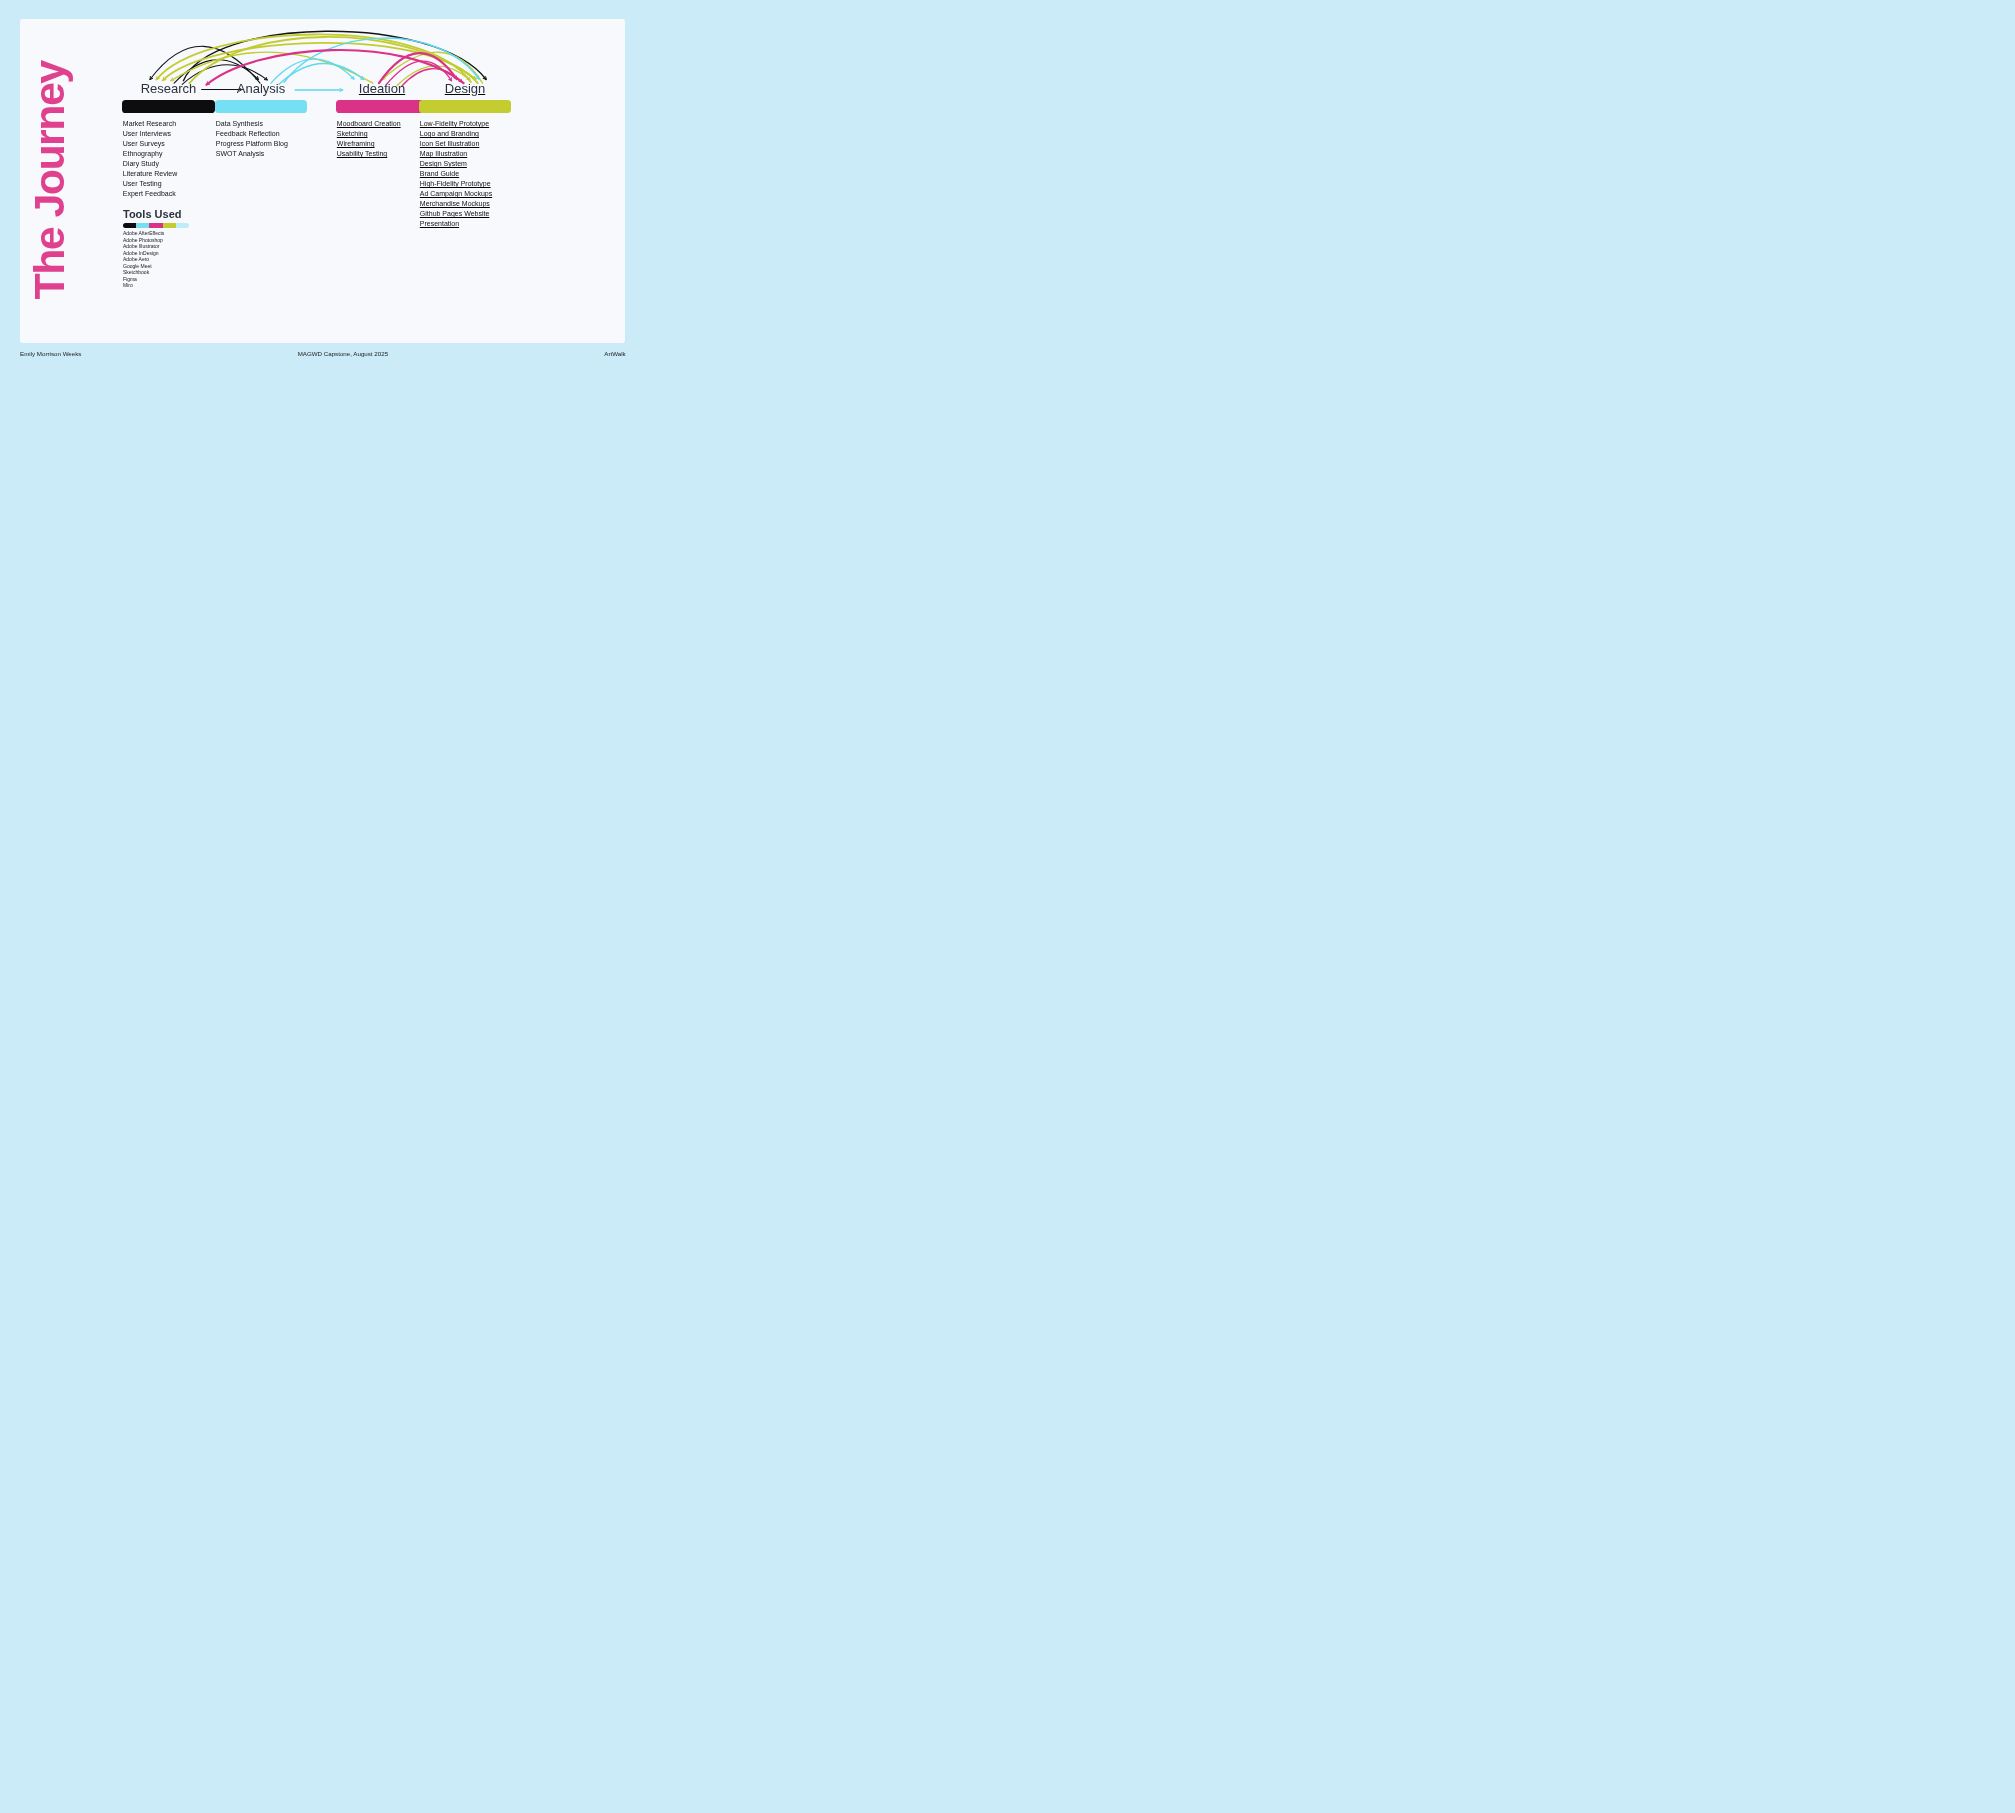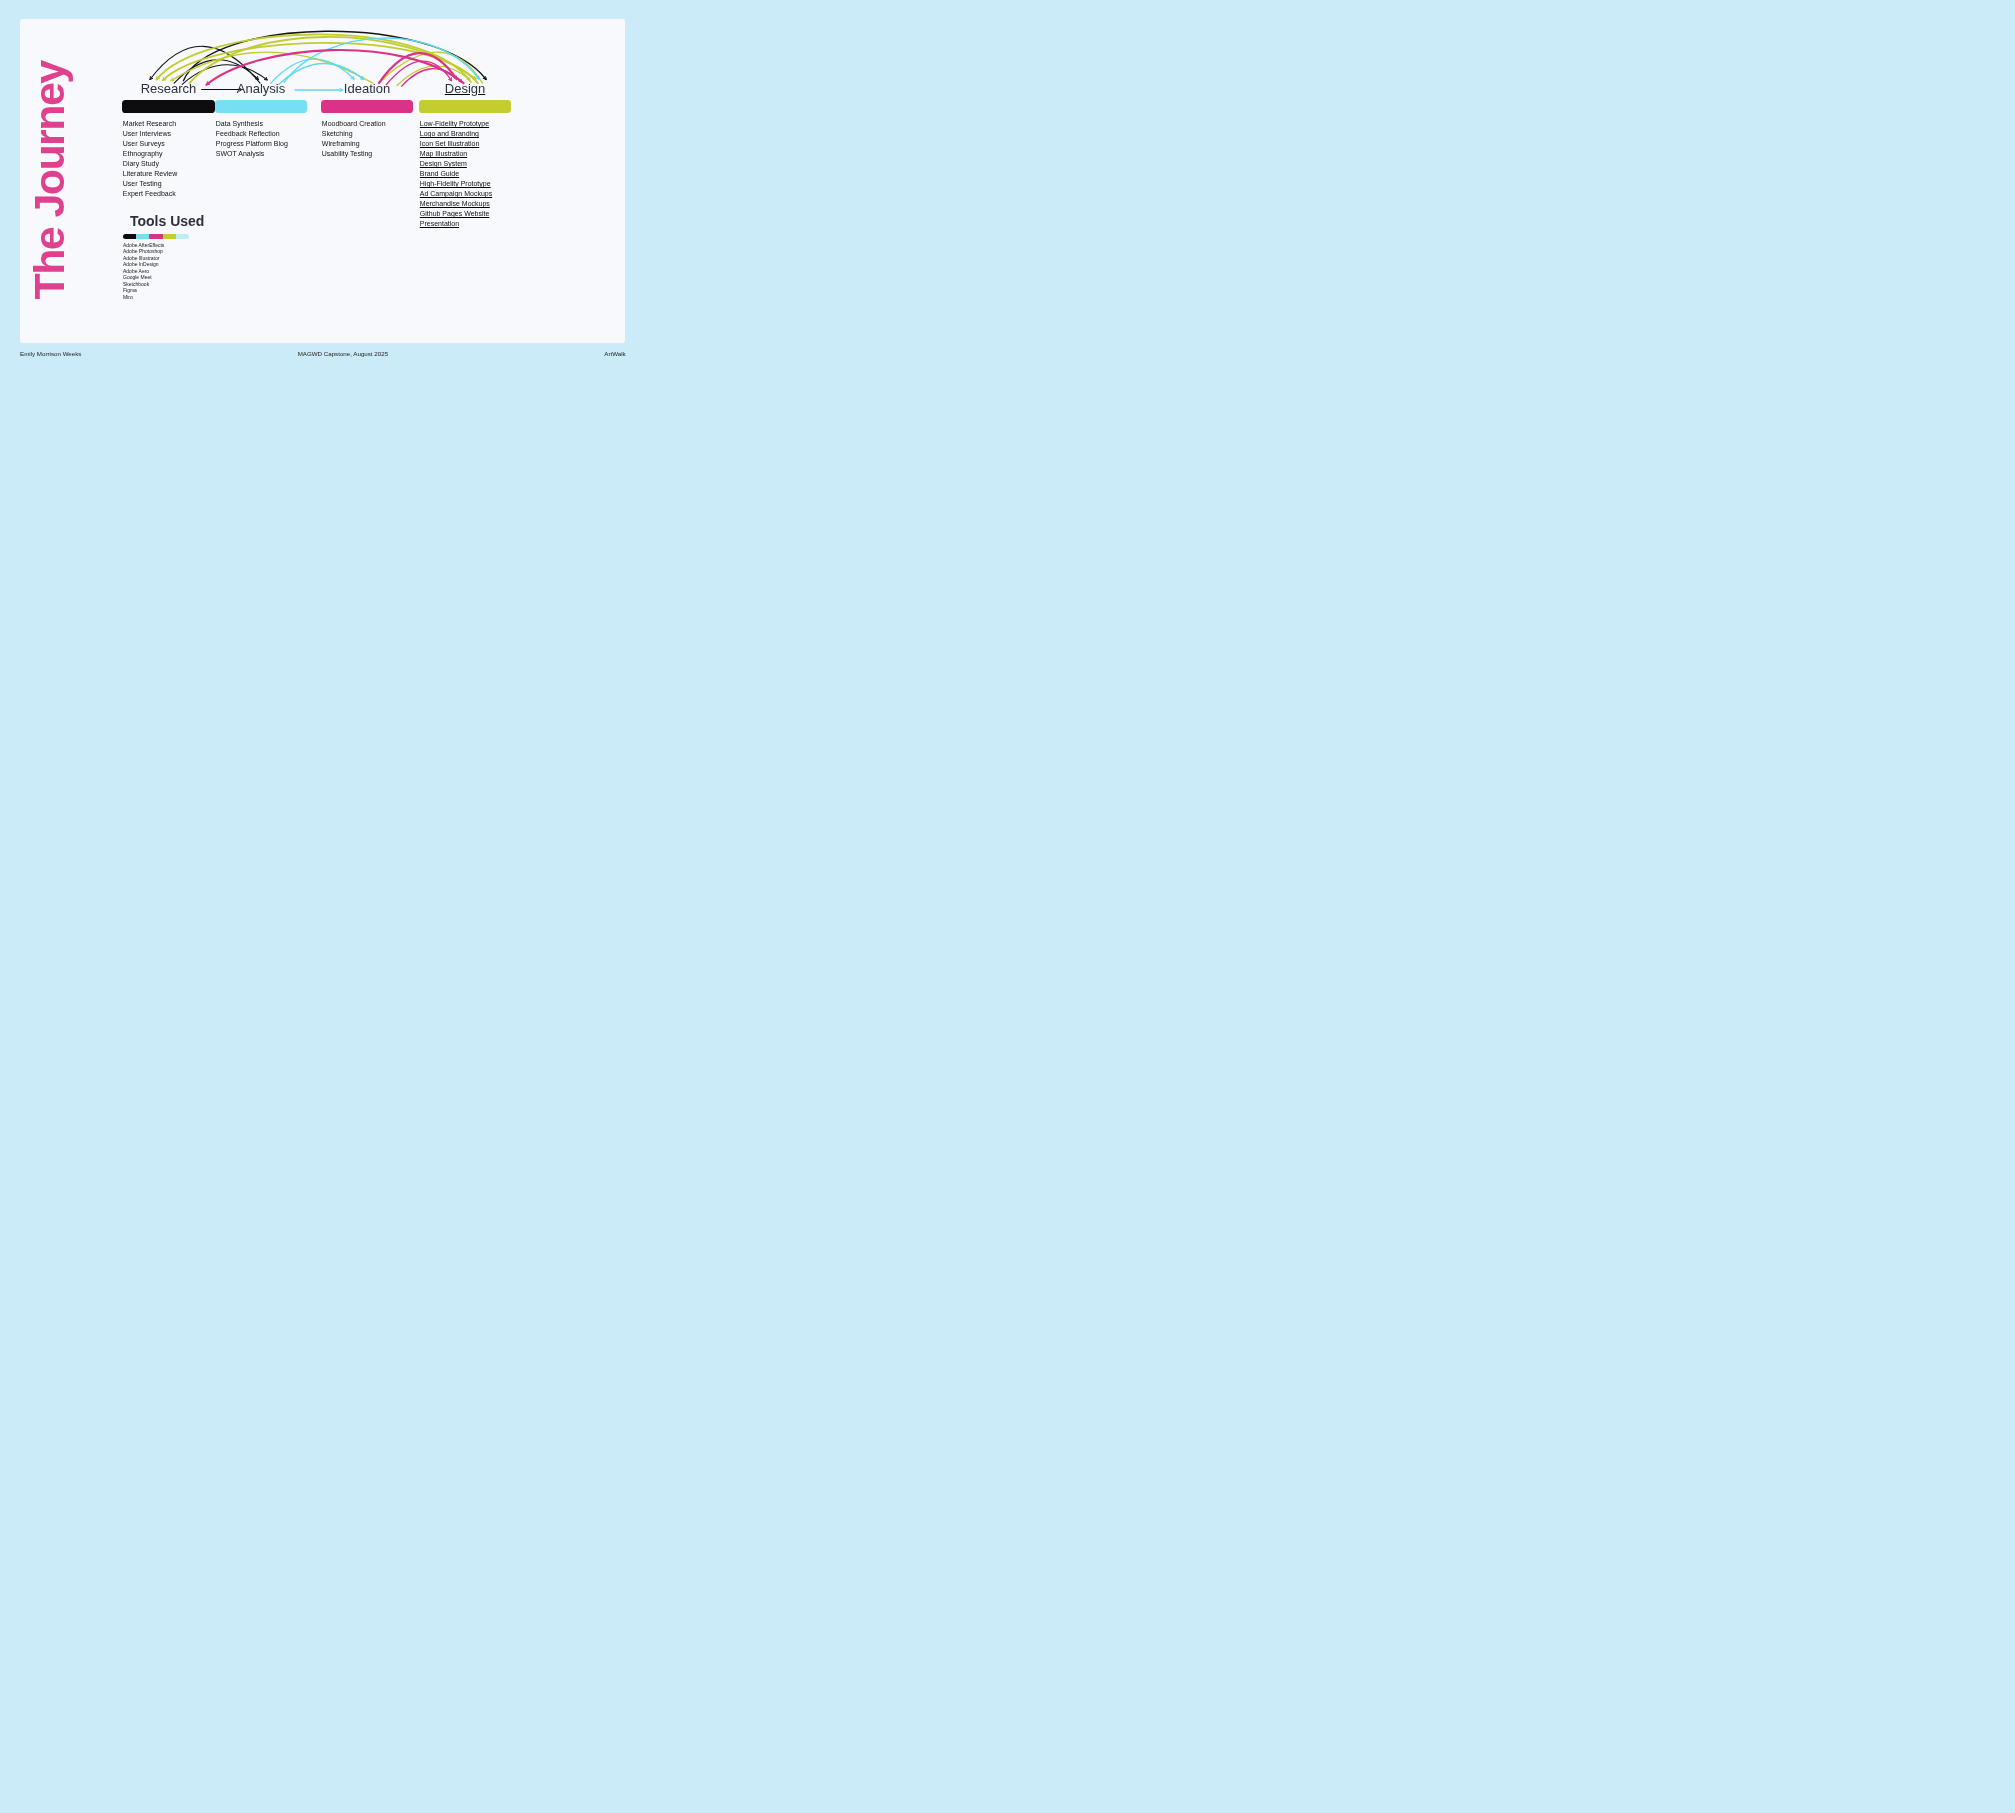--- a/index.html
+++ b/index.html
@@ -23,29 +23,29 @@
   .arc{fill:none;stroke-linecap:round;}
   .cB{stroke:var(--arc-black);} .cC{stroke:var(--arc-cyan);}
   .cP{stroke:var(--arc-pink);}  .cY{stroke:var(--arc-yellow);}
   .w2{stroke-width:2.6;} .w3{stroke-width:3.4;} .w4{stroke-width:4.6;} .w5{stroke-width:5.4;}
   .head{fill:none;stroke-width:2.4;stroke-linecap:round;stroke-linejoin:round;}
   .hB{stroke:var(--arc-black);} .hC{stroke:var(--arc-cyan);}
   .hP{stroke:var(--arc-pink);}  .hY{stroke:var(--arc-yellow);}
   
   .phase{position:absolute;top:80px;z-index:4;}
   .phase-0{left:122px;width:93px;} .phase-1{left:215px;width:92px;}
-  .phase-2{left:321px;width:92px;} .phase-3{left:419px;width:92px;text-decoration:underline;}
+  .phase-2{left:336px;width:92px;text-decoration:underline;} .phase-3{left:419px;width:92px;text-decoration:underline;}
   .phase-name{margin:0;height:17.7px;line-height:17.7px;text-align:center;
               font-size:13px;font-weight:400;color:var(--heading);}
   .phase-bar{height:13.7px;border-radius:3.6px;margin-top:2px;}
   .task-list{list-style:none;margin:6px 0 0 0;padding:0 0 0 0.8px;}
   .task-list li{font-size:7px;line-height:10px;color:var(--body-text);white-space:nowrap;}
   
   .tools{position:absolute;left:123px;top:208px;width:121px;z-index:4;}
-  .tools h3{margin:7px;font-size:14px;line-height:12px;font-weight:700;color:var(--heading);}
+  .tools h3{margin:0;font-size:11px;line-height:12px;font-weight:700;color:var(--heading);}
   .palette{display:flex;width:66px;height:5.2px;border-radius:2.8px;overflow:hidden;margin-top:2.8px;}
   .palette div{flex:1;height:100%;}
   .tool-list{list-style:none;margin:2.4px 0 0 0;padding:0;}
   .tool-list li{font-size:5px;line-height:6.5px;color:#1B1B1B;white-space:nowrap;}
   
   .footer{position:absolute;left:20px;right:19.3px;top:350px;display:flex;
           justify-content:space-between;align-items:center;z-index:4;
           font-size:6.2px;color:var(--footer-text);}
 </style>
 </head>

